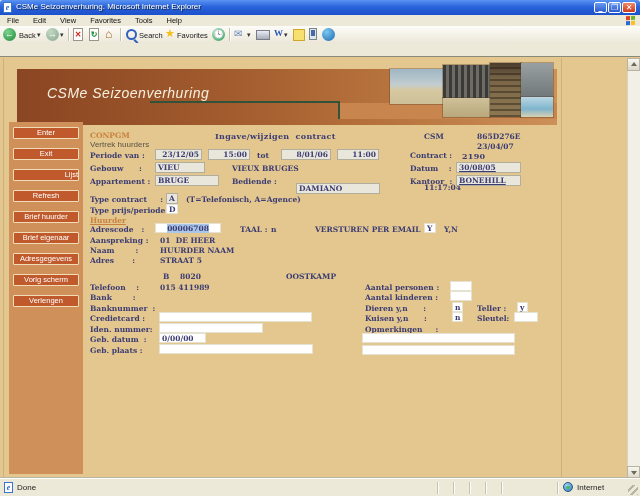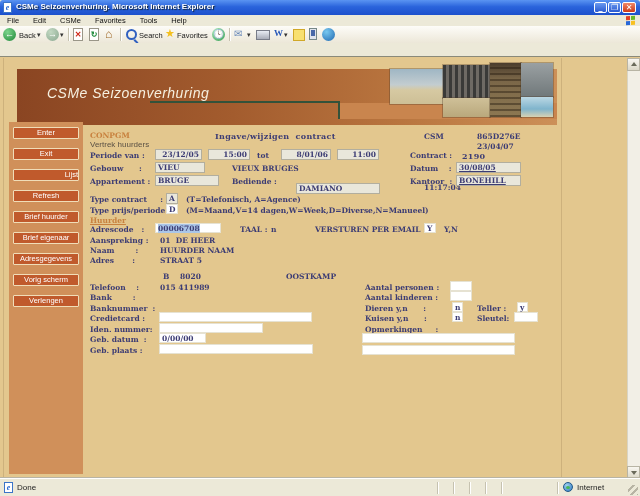--- a/index.html
+++ b/index.html
@@ -3,21 +3,21 @@
 <meta charset="utf-8">
 <style>
   html,body{margin:0;padding:0;background:#555;}
   #win{position:relative;width:640px;height:496px;overflow:hidden;
        font-family:"Liberation Sans",sans-serif;background:#ece9d8;}
   .abs{position:absolute;}
   
   #titlebar{left:0;top:0;width:640px;height:15px;
     background:linear-gradient(180deg,#5a94f2 0%,#2a64dc 45%,#1c50cc 100%);
     border-radius:3px 3px 0 0;}
-  #titletext{left:16px;top:2px;color:#fff;font-size:8px;font-weight:bold;
+  #titletext{left:16px;top:2px;color:#fff;font-size:8px;font-weight:normal;
     text-shadow:1px 1px 1px #123;white-space:nowrap;}
   .ieico{width:9px;height:11px;background:#fff;border:1px solid #3a74c8;
     color:#2a6ad0;font:italic bold 8px "Liberation Serif",serif;
     text-align:center;line-height:10px;box-sizing:border-box;}
   .wbtn{width:13px;height:11px;border:1px solid #fff;border-radius:2px;
     background:linear-gradient(180deg,#6a9af0,#2a5ad0);color:#fff;
     font:bold 8px "DejaVu Sans",sans-serif;text-align:center;line-height:9px;box-sizing:border-box;}
   .wbtn.close{background:linear-gradient(180deg,#f08868,#cc3818);}
   
   #menubar{left:0;top:15px;width:640px;height:11px;background:#ece9d8;
@@ -116,21 +116,21 @@
     <span class="abs ieico" style="left:3px;top:2px;">e</span>
     <span class="abs" id="titletext">CSMe Seizoenverhuring. Microsoft Internet Explorer</span>
     <span class="abs wbtn" style="left:594px;top:2px;">_</span>
     <span class="abs wbtn" style="left:608px;top:2px;">❐</span>
     <span class="abs wbtn close" style="left:622px;top:2px;width:14px;">✕</span>
   </div>
 
   <div class="abs" id="menubar">
     <span class="menuitem">File</span>
     <span class="menuitem">Edit</span>
-    <span class="menuitem">CSMe</span>
+    <span class="menuitem">View</span>
     <span class="menuitem">Favorites</span>
     <span class="menuitem">Tools</span>
     <span class="menuitem">Help</span>
   </div>
   <span class="abs" id="winflag">
     <i style="background:#e04028;"></i>
       <i style="background:#68b828;"></i>
     <i style="background:#2868d8;"></i>
       <i style="background:#f8c020;"></i>
   </span>
@@ -235,26 +235,25 @@
     <span class="t" style="left:232px;top:120px;">Bediende :</span>
     <div class="gin" style="left:296px;top:126px;width:84px;">DAMIANO</div>
     <span class="t" style="left:410px;top:120px;">Kantoor  :</span>
     <div class="gin u" style="left:456px;top:118px;width:65px;">BONEHILL</div>
 
     <span class="t" style="left:90px;top:138px;">Type contract     :</span>
     <div class="gin" style="left:166px;top:136px;width:12px;">A</div>
     <span class="t" style="left:186px;top:138px;">(T=Telefonisch, A=Agence)</span>
     <span class="t" style="left:90px;top:149px;">Type prijs/periode :</span>
     <div class="win" style="left:166px;top:147px;width:12px;">D</div>
-    <span class="t" style="left:186px;top:149px;">(M=Maand,V=14 dagen,W=Week,D=Diverse,N=Manueel)</span>
 
     <span class="t link" style="left:90px;top:159px;">Huurder</span>
 
     <span class="t" style="left:90px;top:168px;">Adrescode   :</span>
-    <div class="win" style="left:155px;top:166px;width:66px;"><span class="sel">00006708</span></div>
+    <div class="win" style="left:155px;top:166px;width:66px;justify-content:center;"><span class="sel">00006708</span></div>
     <span class="t" style="left:240px;top:168px;">TAAL :</span>
     <span class="t" style="left:271px;top:168px;">n</span>
     <span class="t" style="left:315px;top:168px;">VERSTUREN PER EMAIL :</span>
     <div class="win" style="left:424px;top:166px;width:12px;">Y</div>
     <span class="t" style="left:444px;top:168px;">Y,N</span>
 
     <span class="t" style="left:90px;top:179px;">Aanspreking :</span>
     <span class="t" style="left:160px;top:179px;">01  DE HEER</span>
     <span class="t" style="left:90px;top:189px;">Naam        :</span>
     <span class="t" style="left:160px;top:189px;">HUURDER NAAM</span>

